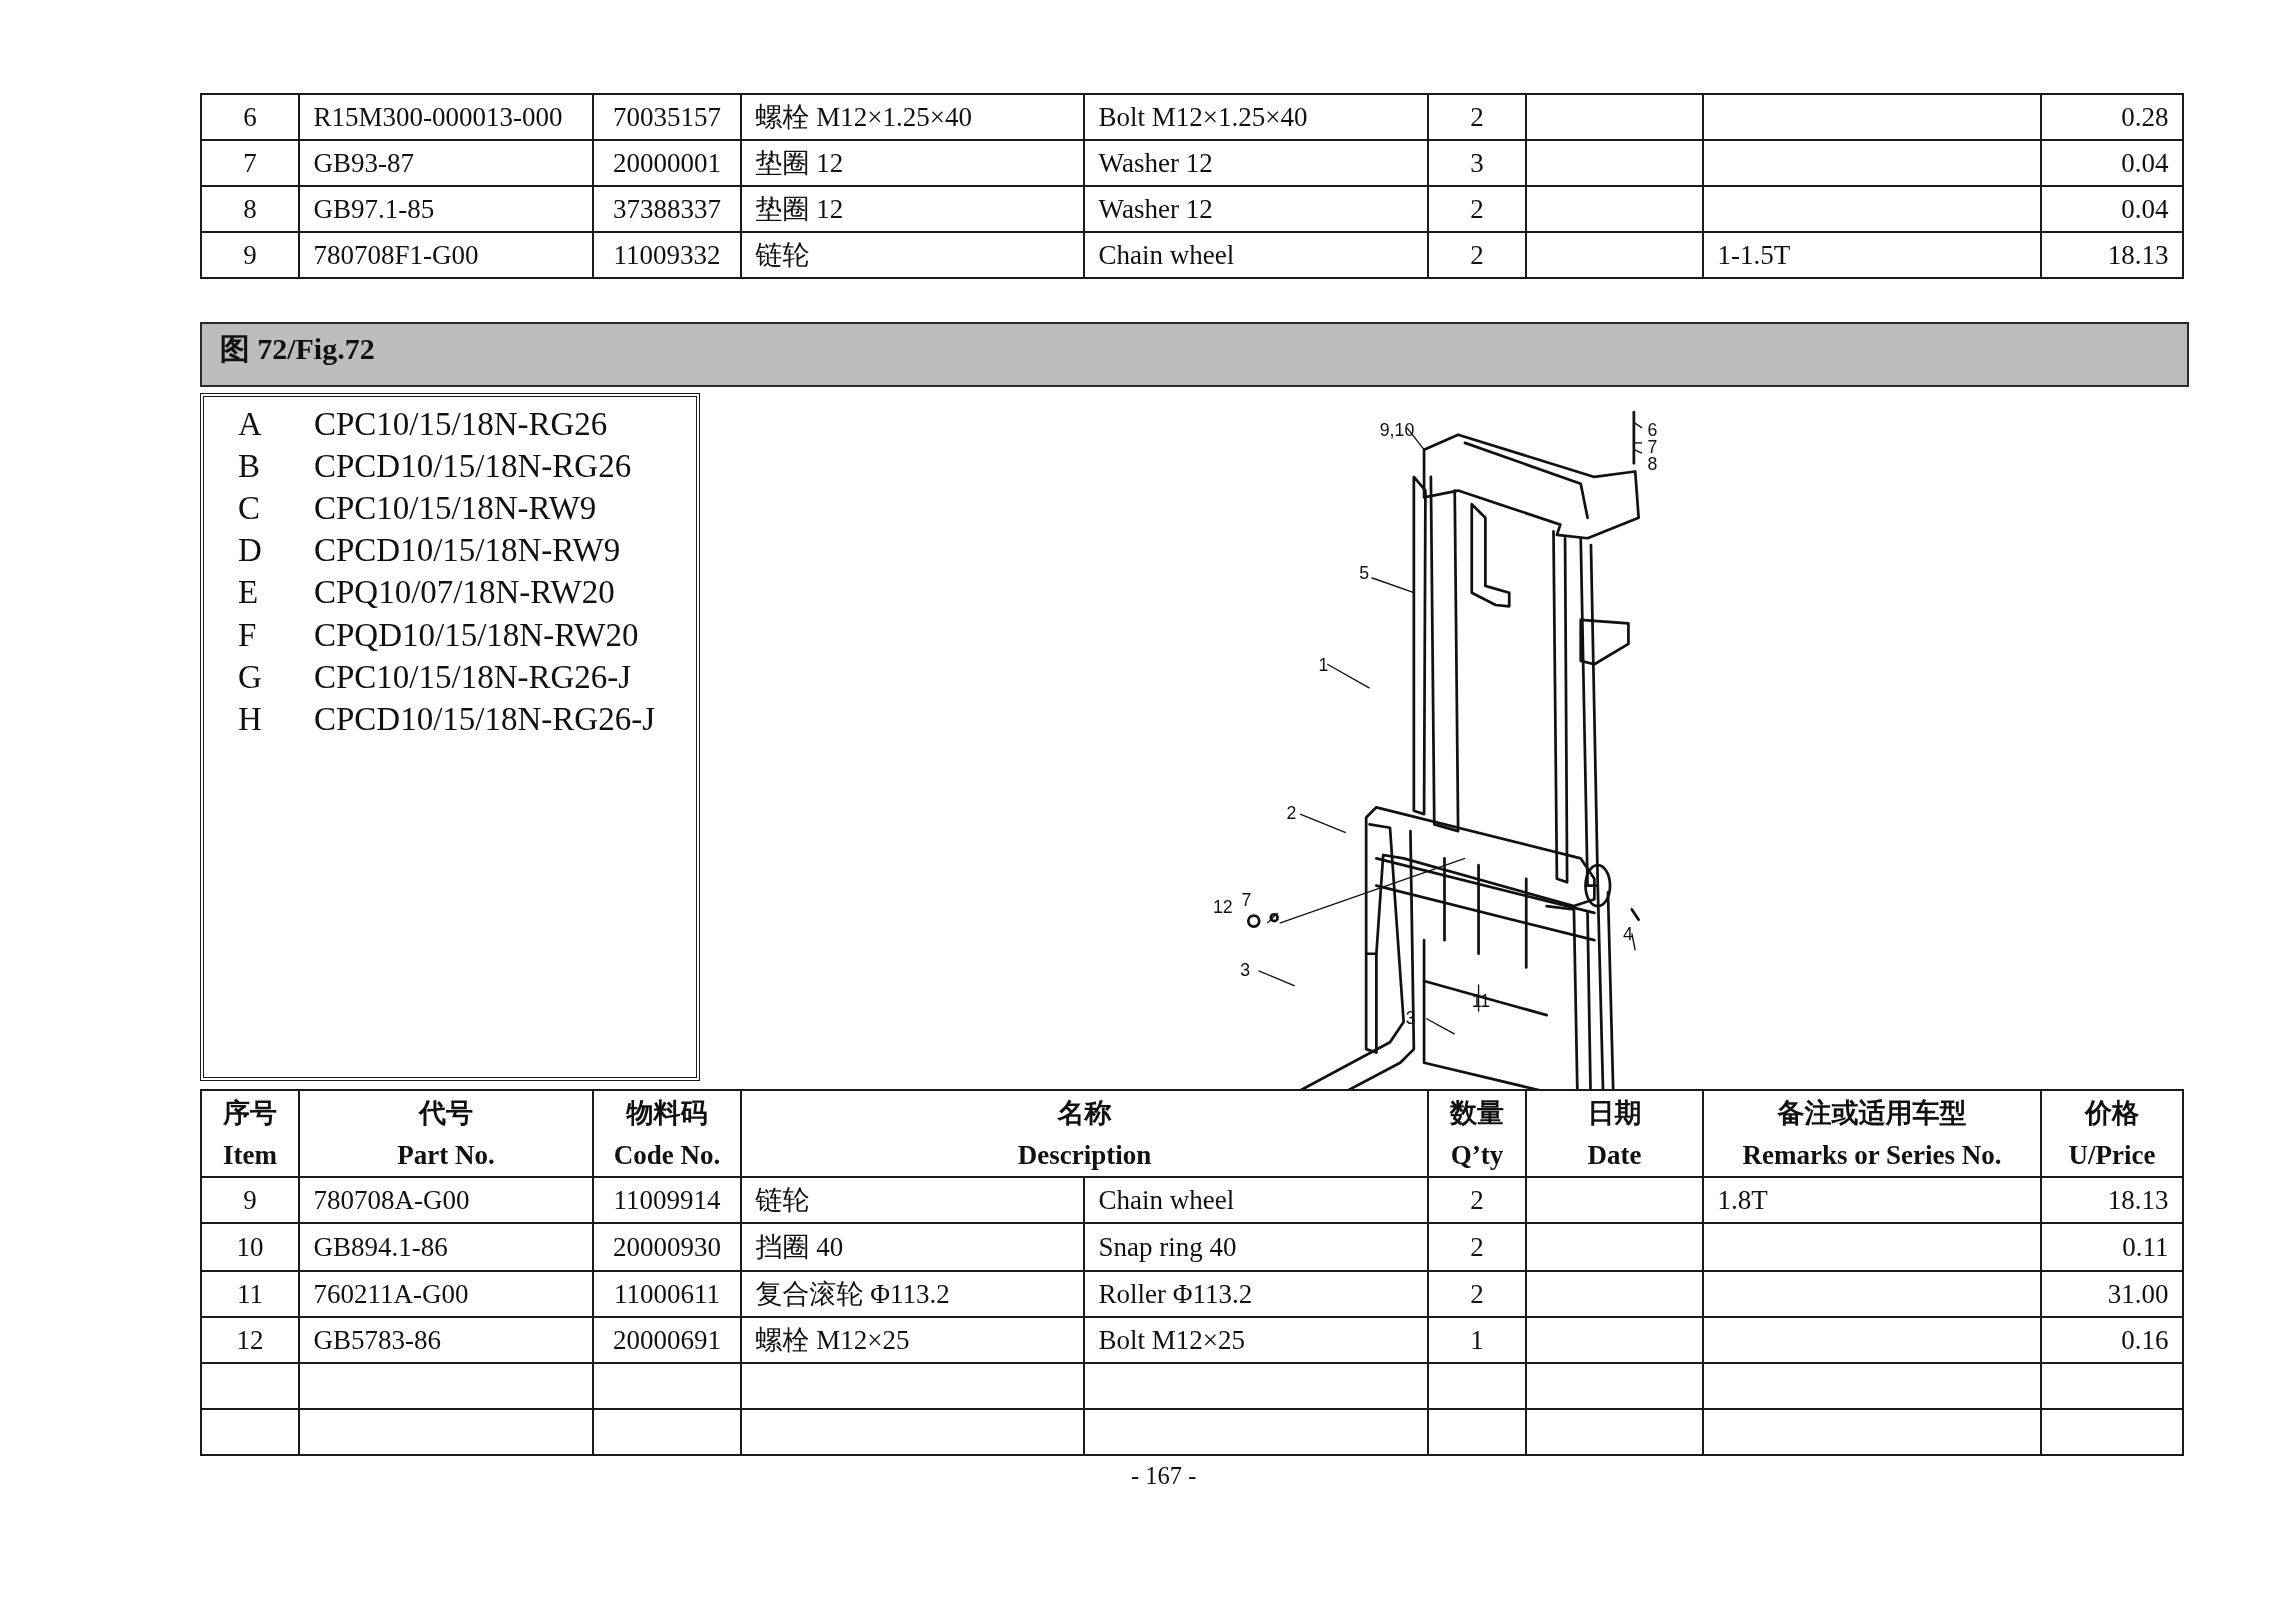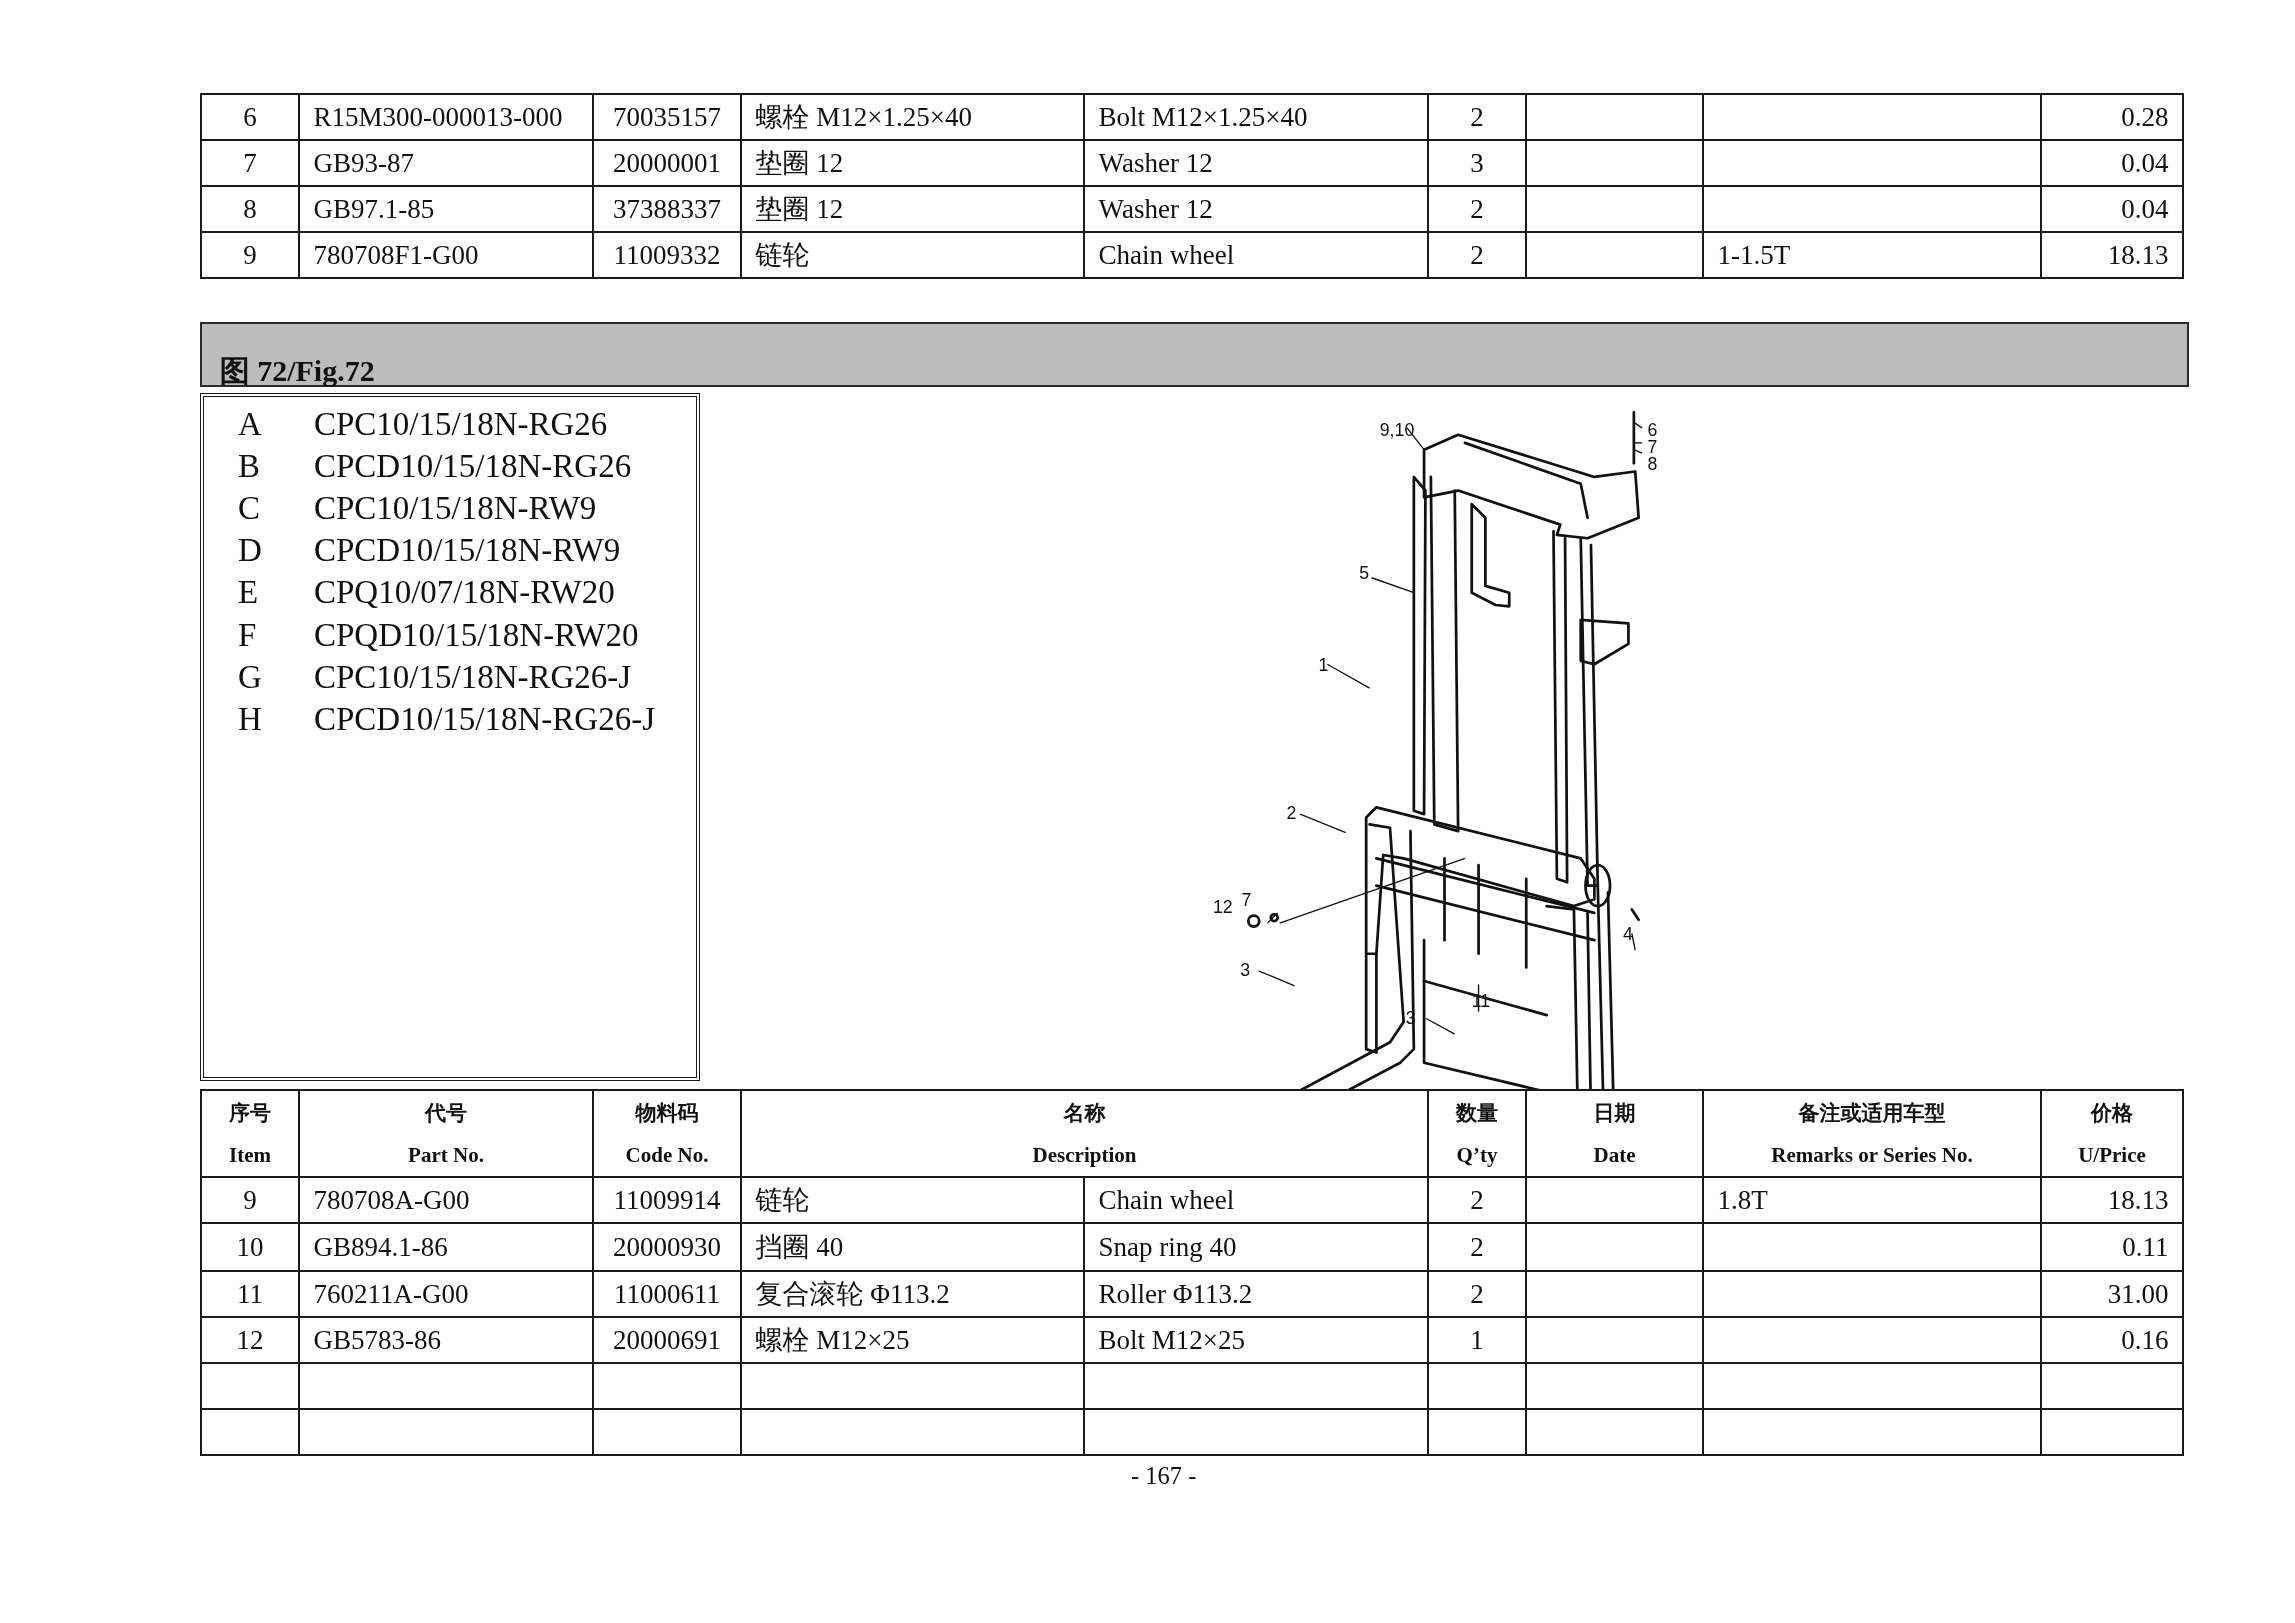--- a/index.html
+++ b/index.html
@@ -4,28 +4,28 @@
 <style>
   html, body { margin: 0; padding: 0; background: #ffffff; }
   body { width: 2295px; height: 1623px; position: relative; overflow: hidden;
          font-family: "Liberation Serif", "DejaVu Serif", serif; color: #111; }
   .abs { position: absolute; }
   table.grid { position: absolute; border-collapse: collapse; table-layout: fixed; }
   table.grid td { border: 2px solid #1a1a1a; padding: 0 13.6px; font-size: 27px; line-height: 1; white-space: nowrap; overflow: hidden; }
   table.grid td.c { text-align: center; }
   table.grid td.r { text-align: right; }
   table.grid td.l { text-align: left; }
-  table.grid th { border: 2px solid #1a1a1a; font-weight: bold; font-size: 21px; text-align: center; padding: 0; line-height: 1; }
+  table.grid th { border: 2px solid #1a1a1a; font-weight: bold; font-size: 27px; text-align: center; padding: 0; line-height: 1; }
   .th-cn { display: block; height: 44px; line-height: 44px; }
   .th-en { display: block; height: 41px; line-height: 41px; }
   .top-table { left: 200px; top: 93px; width: 1983px; }
   .bot-table { left: 200px; top: 1089px; width: 1983px; }
   .fig-bar { left: 200px; top: 322px; width: 1989px; height: 65px; background: #bcbcbc;
              border: 2px solid #2a2a2a; border-bottom-width: 2.7px; box-sizing: border-box; }
-  .fig-left { position: absolute; left: 17.7px; top: 27px; font-size: 30px; font-weight: bold; white-space: nowrap; text-align: right; }
+  .fig-left { position: absolute; left: 17.7px; top: 5px; font-size: 30px; font-weight: bold; white-space: nowrap; text-align: right; }
   .fig-right { position: absolute; right: 17.7px; top: 13.6px; font-size: 30px; font-weight: bold; white-space: nowrap; }
   .model-box { left: 200px; top: 393px; width: 500px; height: 688px; box-sizing: border-box;
                border: 2px double #1a1a1a; border-width: 4.8px; }
   .model-row { position: absolute; left: 0; height: 42px; font-size: 33px; line-height: 42px; white-space: nowrap; }
   .model-letter { position: absolute; left: 34px; width: 41px; text-align: left; }
   .model-name { position: absolute; left: 110px; font-family: Liberation Serif, serif; }
   .page-num { left: 1131px; top: 1462px; width: 125px; text-align: left; font-size: 24.5px; }
   .diagram { left: 1172px; top: 402px; width: 545px; height: 688px; }
   .diagram text { font-family: "Liberation Sans", "DejaVu Sans", sans-serif; font-size: 26px; fill: #111; }
 </style>

